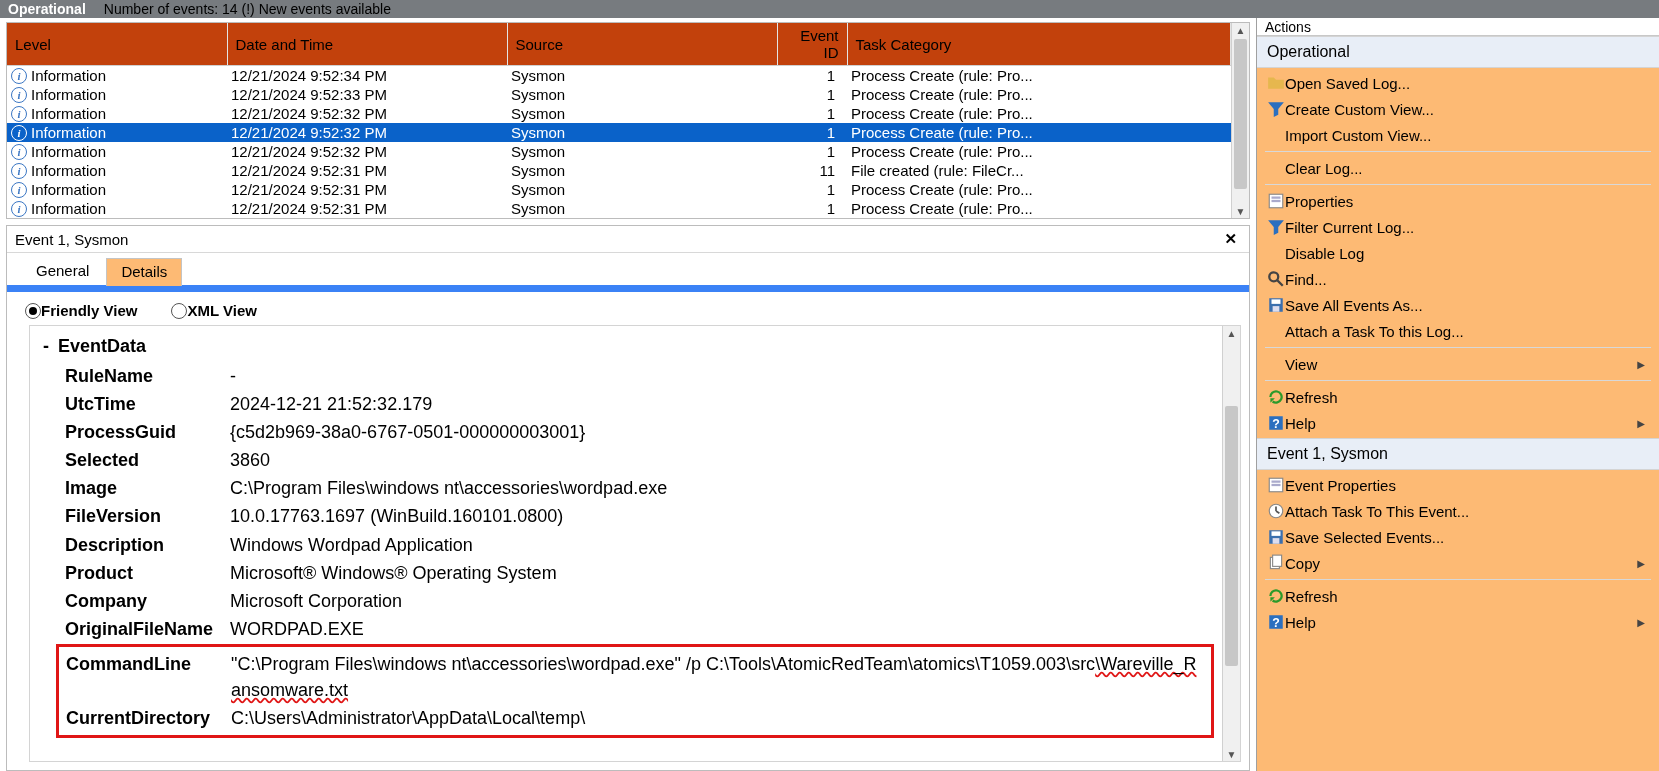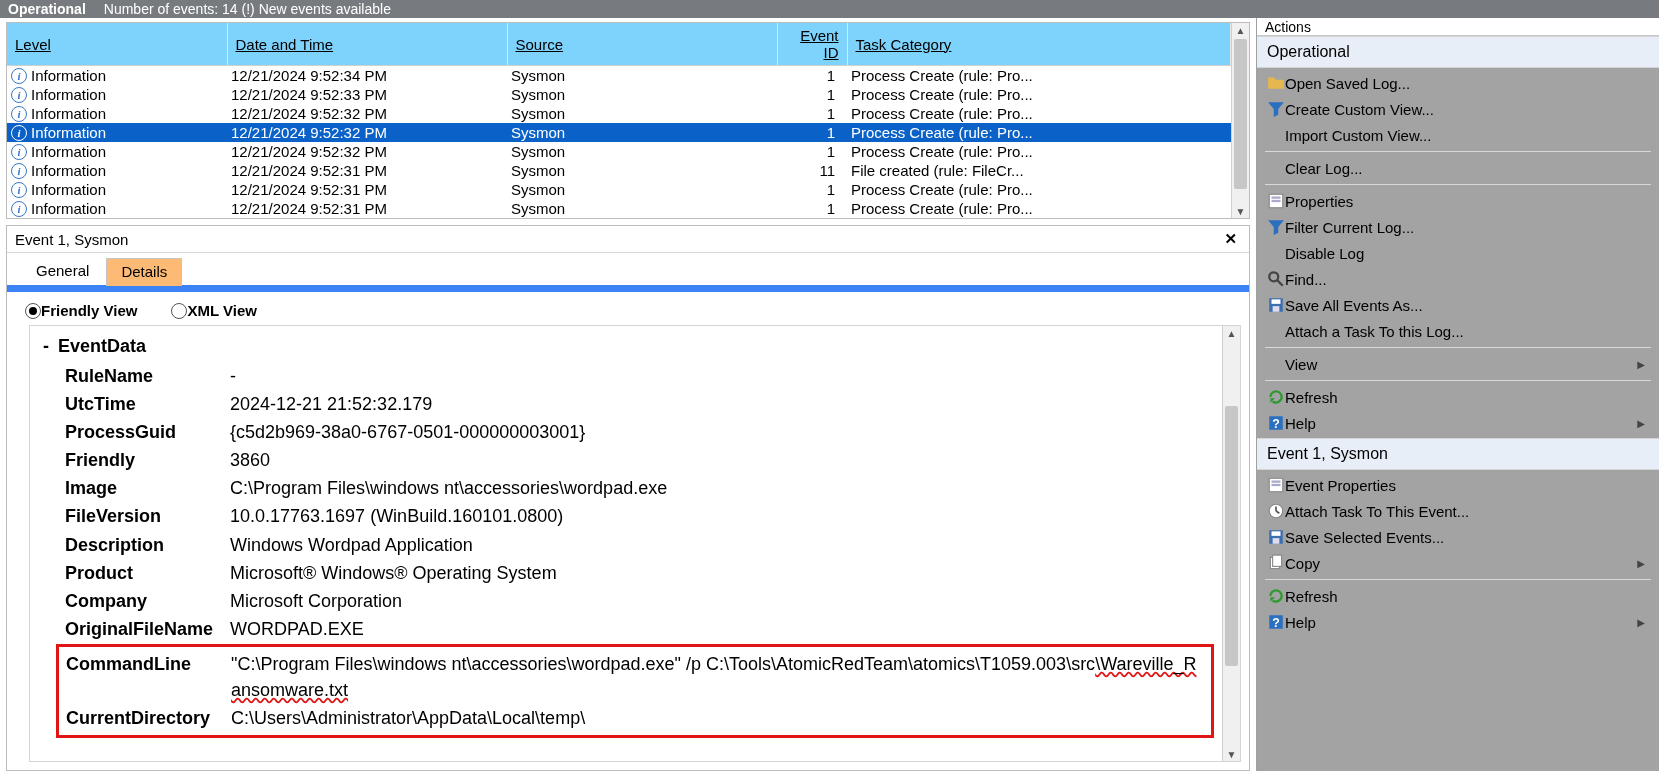--- a/index.html
+++ b/index.html
@@ -1,30 +1,30 @@
 <!DOCTYPE html>
 <html><head>
 <meta charset="utf-8">
 <style>
   * { box-sizing: border-box; margin: 0; padding: 0; }
   body { font-family: "Segoe UI", Tahoma, sans-serif; font-size: 14px; color: #000; background: #fff; width: 1659px; height: 771px; overflow: hidden; display: flex; flex-direction: column; }
   .layout { display: flex; flex: 1; min-height: 0; }
   .main-col { display: flex; flex-direction: column; flex: 1; min-width: 0; border-right: 1px solid #a0a0a0; }
-  .actions-col { width: 402px; display: flex; flex-direction: column; background: #a3a3a3; }
+  .actions-col { width: 402px; display: flex; flex-direction: column; background: #fdba74; }
 
   
   .strip { background: #777b7f; color: #fff; font-size: 14px; padding: 1px 8px; display: flex; align-items: center; height: 18px; }
   .strip .title { font-weight: bold; margin-right: 18px; }
-  .strip .sub { color: #ffffff; }
+  .strip .sub { color: #000000; }
 
   
   .events-wrap { display: flex; border: 1px solid #bcbcbc; margin: 4px 6px 0 6px; }
   .events-scroll { flex: 1; overflow: hidden; }
   table.events { width: 100%; border-collapse: collapse; table-layout: fixed; }
-  table.events th { text-align: left; font-weight: normal; font-size: 15px; padding: 4px 8px; background: #7dd3fc; border-right: 1px solid #e4e4e4; border-bottom: 1px solid #d0d0d0; text-decoration: underline; }
+  table.events th { text-align: left; font-weight: normal; font-size: 15px; padding: 4px 8px; background: #c2410c; border-right: 1px solid #e4e4e4; border-bottom: 1px solid #d0d0d0; }
   table.events th.r { text-align: right; }
   table.events td { padding: 1px 8px 1px 4px; font-size: 15px; white-space: nowrap; overflow: hidden; text-overflow: ellipsis; }
   table.events td.r { text-align: right; padding-right: 12px; }
   table.events tr.selected td { background: #0a62c9; color: #fff; }
   .lvl-cell { display: flex; align-items: center; gap: 4px; }
   .info-icon { width: 16px; height: 16px; border-radius: 50%; border: 1.5px solid #3b77c4; display: inline-flex; align-items: center; justify-content: center; font-family: Georgia, serif; font-style: italic; font-weight: bold; font-size: 11px; color: #3b77c4; background: #fff; flex: none; }
   tr.selected .info-icon { border-color: #fff; color: #fff; background: transparent; }
   .vscroll { width: 18px; background: #f0f0f0; border-left: 1px solid #d0d0d0; position: relative; }
   .vscroll .thumb { position: absolute; left: 2px; right: 2px; background: #c7c7c7; border-radius: 2px; }
   .vscroll .arrow { position:absolute; left:0; right:0; height:14px; display:flex; align-items:center; justify-content:center; font-size:10px; color:#555;}
@@ -228,21 +228,21 @@
             </div>
           <div class="kv">
               <span class="k">UtcTime</span>
               <span class="v">2024-12-21 21:52:32.179</span>
             </div>
           <div class="kv">
               <span class="k">ProcessGuid</span>
               <span class="v">{c5d2b969-38a0-6767-0501-000000003001}</span>
             </div>
           <div class="kv">
-              <span class="k">Friendly</span>
+              <span class="k">Selected</span>
               <span class="v">3860</span>
             </div>
           <div class="kv">
               <span class="k">Image</span>
               <span class="v">C:\Program Files\windows nt\accessories\wordpad.exe</span>
             </div>
           <div class="kv">
               <span class="k">FileVersion</span>
               <span class="v">10.0.17763.1697 (WinBuild.160101.0800)</span>
             </div>

